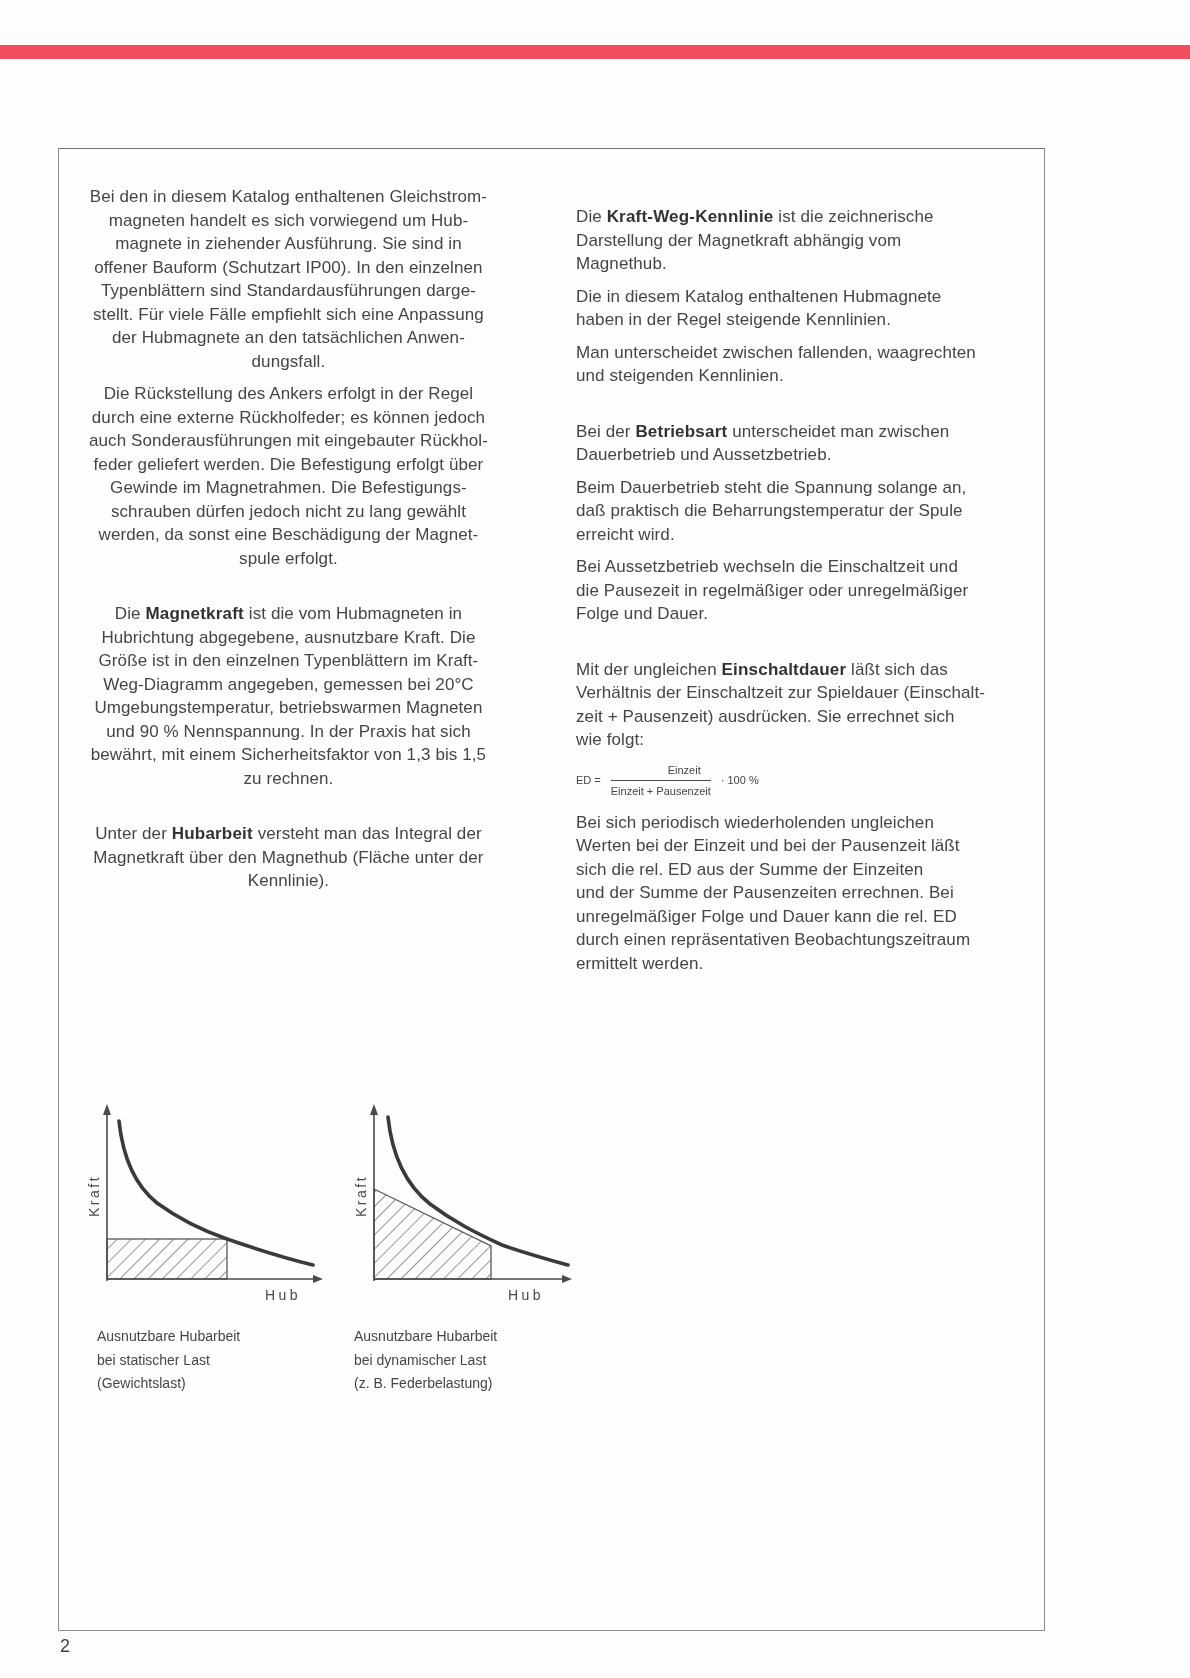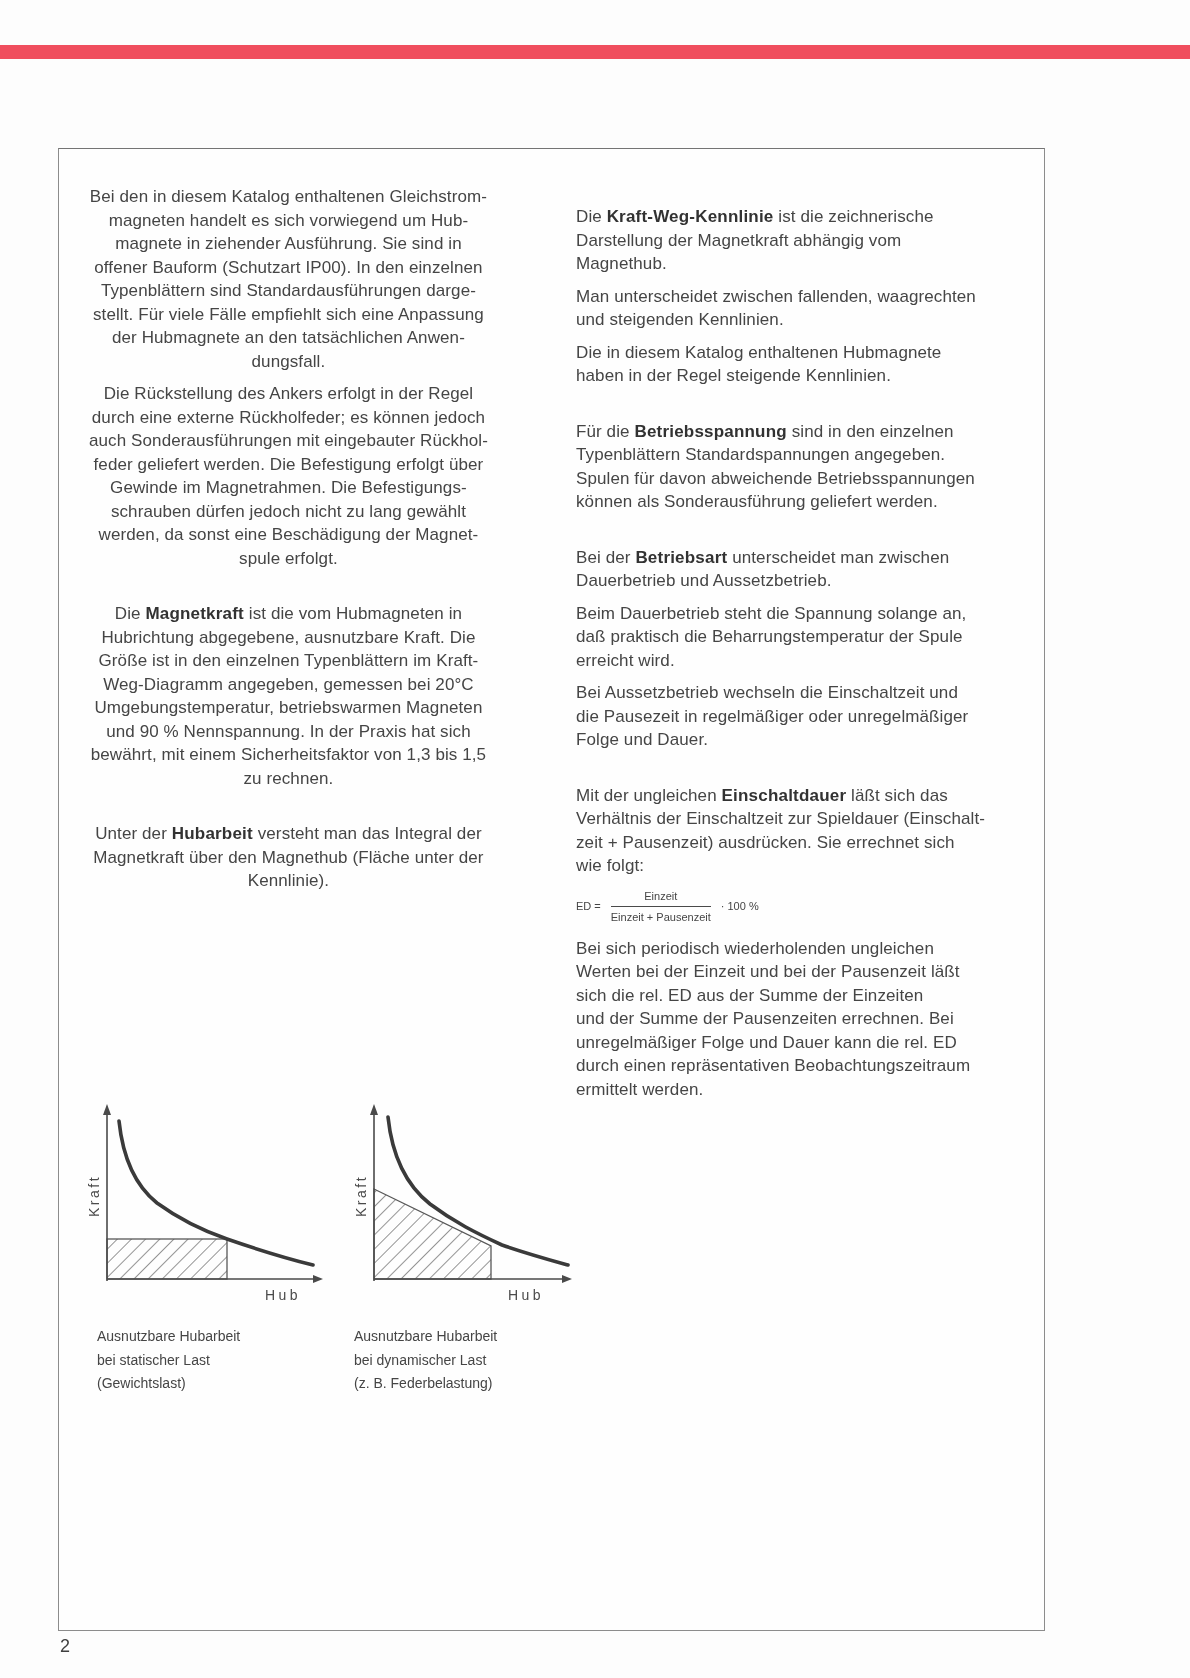--- a/index.html
+++ b/index.html
@@ -33,21 +33,21 @@
     letter-spacing:0.1px;
   }
   .para.sect { margin-top:32px; }
   .para b { font-weight:700; color:#323232; letter-spacing:0.2px; }
   .formula {
     display:flex; align-items:center;
     margin:12px 0 14px 0;
     font-size:11px; color:#454545;
   }
   .formula-lhs { margin-right:8px; }
-  .frac { display:inline-flex; flex-direction:column; text-align:center; margin:0 10px 0 2px; }
+  .frac { display:inline-flex; flex-direction:column; text-align:right; margin:0 10px 0 2px; }
   .frac-num { border-bottom:1.6px solid #4a4a4a; padding:0 10px 4px 10px; }
   .frac-den { padding-top:4px; }
   .figures { position:absolute; left:0; top:950px; width:985px; height:480px; }
   .figure { position:absolute; top:0; }
   .figure-left  { left:28px;  width:250px; }
   .figure-right { left:295px; width:250px; }
   .fig-caption {
     margin-top:16px;
     font-size:14px; line-height:23.5px;
     white-space:pre; color:#454545;
@@ -95,28 +95,24 @@
 zu rechnen.</span></p>
         <p class="para sect"><span>Unter der </span><b>Hubarbeit</b><span> versteht man das Integral der
 Magnetkraft über den Magnethub (Fläche unter der
 Kennlinie).</span></p>
       </div>
 
     <div class="col col-right">
         <p class="para"><span>Die </span><b>Kraft-Weg-Kennlinie</b><span> ist die zeichnerische
 Darstellung der Magnetkraft abhängig vom
 Magnethub.</span></p>
+        <p class="para"><span>Die in diesem Katalog enthaltenen Hubmagnete
+haben in der Regel steigende Kennlinien.</span></p>
         <p class="para"><span>Man unterscheidet zwischen fallenden, waagrechten
 und steigenden Kennlinien.</span></p>
-        <p class="para"><span>Die in diesem Katalog enthaltenen Hubmagnete
-haben in der Regel steigende Kennlinien.</span></p>
-        <p class="para sect"><span>Für die </span><b>Betriebsspannung</b><span> sind in den einzelnen
-Typenblättern Standardspannungen angegeben.
-Spulen für davon abweichende Betriebsspannungen
-können als Sonderausführung geliefert werden.</span></p>
         <p class="para sect"><span>Bei der </span><b>Betriebsart</b><span> unterscheidet man zwischen
 Dauerbetrieb und Aussetzbetrieb.</span></p>
         <p class="para"><span>Beim Dauerbetrieb steht die Spannung solange an,
 daß praktisch die Beharrungstemperatur der Spule
 erreicht wird.</span></p>
         <p class="para"><span>Bei Aussetzbetrieb wechseln die Einschaltzeit und
 die Pausezeit in regelmäßiger oder unregelmäßiger
 Folge und Dauer.</span></p>
         <p class="para sect"><span>Mit der ungleichen </span><b>Einschaltdauer</b><span> läßt sich das
 Verhältnis der Einschaltzeit zur Spieldauer (Einschalt-

